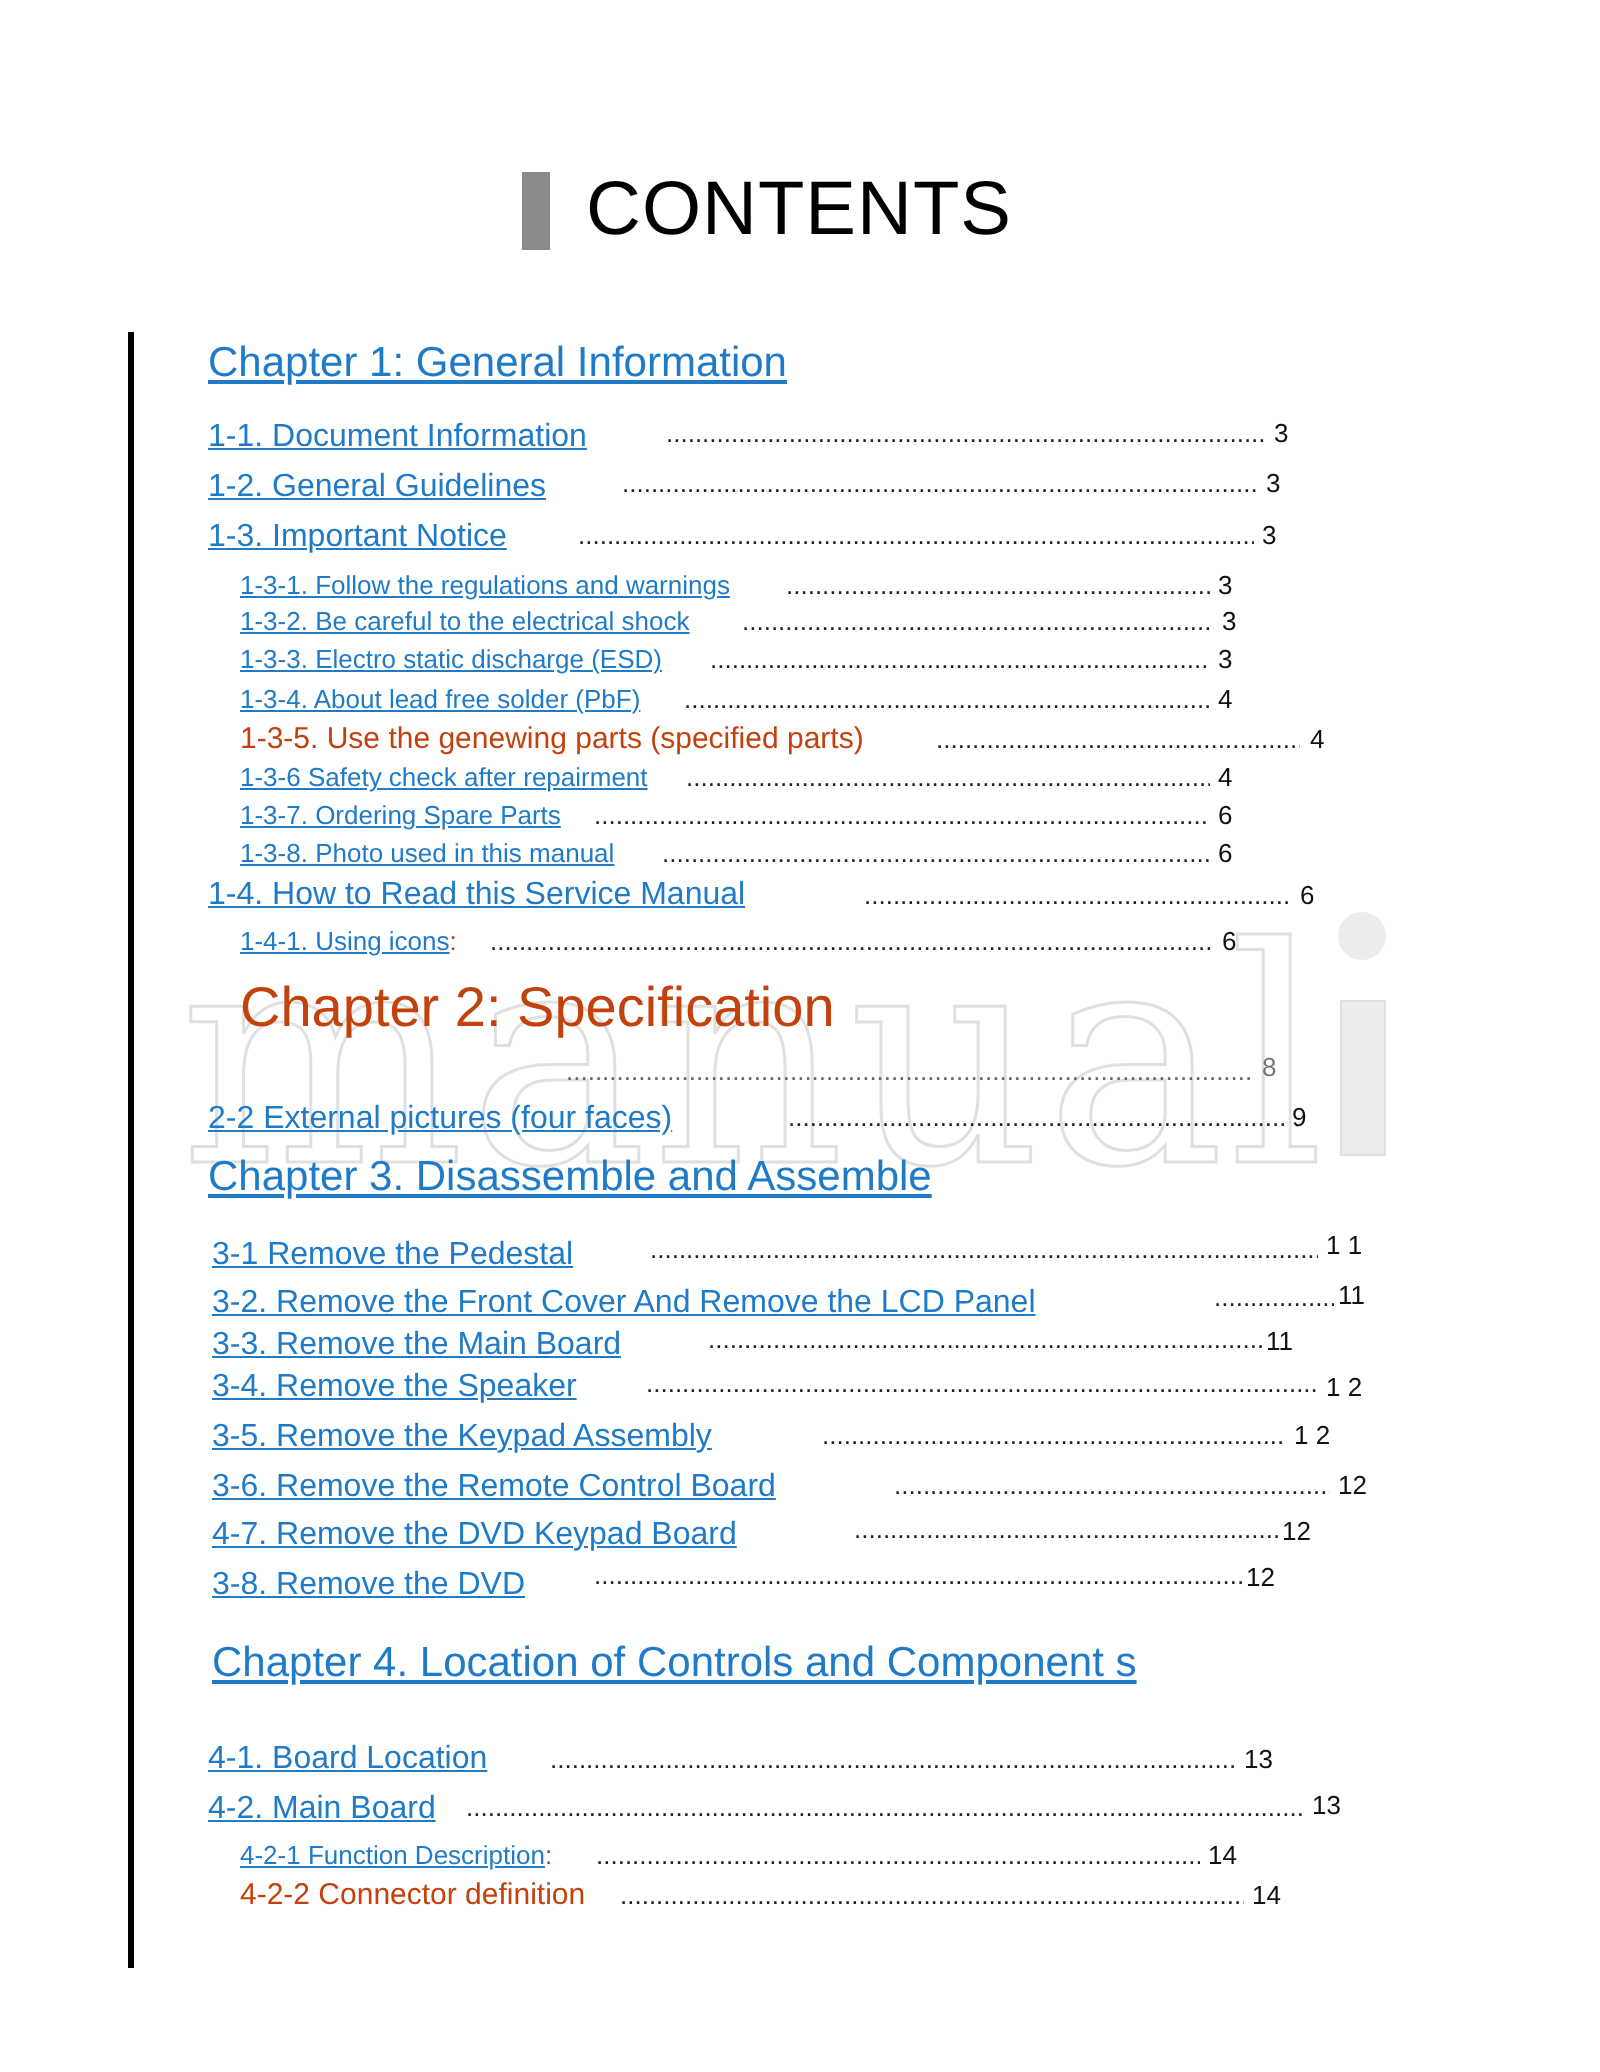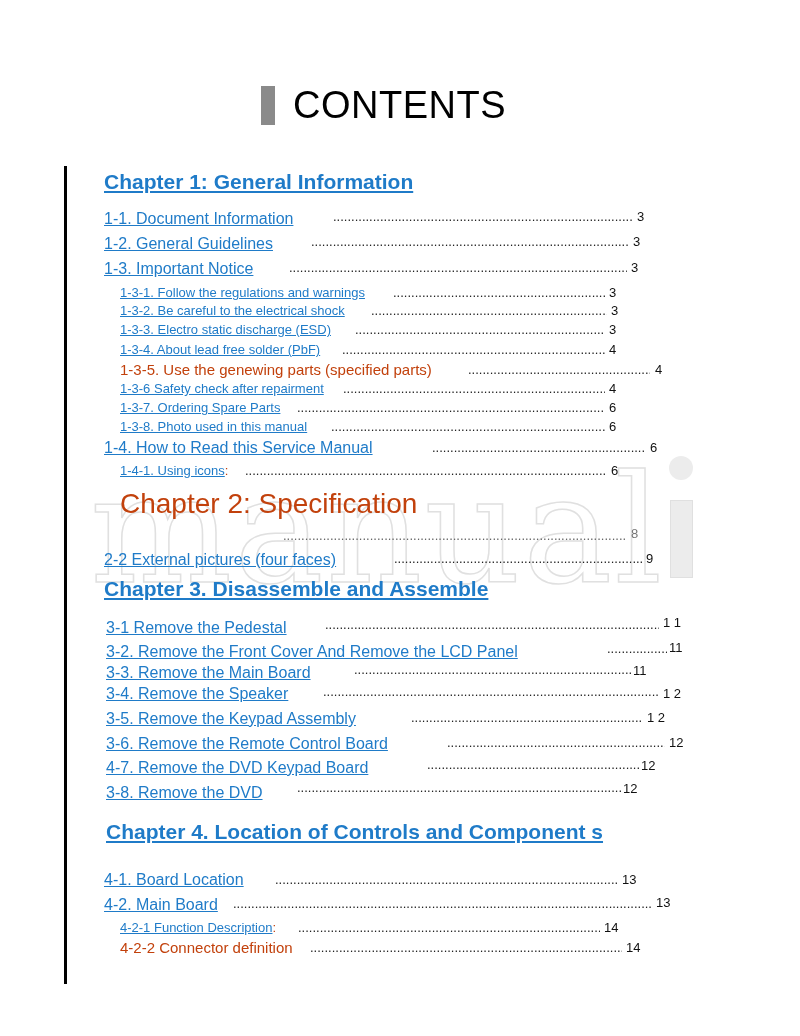--- a/index.html
+++ b/index.html
@@ -9,21 +9,21 @@
   .title { position: absolute; left: 293px; top: 82px; font-size: 38px; line-height: 46px; color: #000; letter-spacing: 0.5px; }
   .vline { position: absolute; left: 64px; top: 166px; width: 3px; height: 818px; background: #000; }
   .watermark { position: absolute; left: 90px; top: 455px; font-family: "DejaVu Serif", serif; font-size: 150px; line-height: 150px; color: transparent; -webkit-text-stroke: 1.5px #e0e0e0; letter-spacing: 2px; z-index: 0; }
   .wm-dot { position: absolute; left: 669px; top: 456px; width: 24px; height: 24px; border-radius: 50%; background: #ececec; z-index: 0; }
   .wm-stem { position: absolute; left: 670px; top: 500px; width: 21px; height: 76px; background: #ececec; border: 1px solid #e0e0e0; z-index: 0; }
   .entry { position: absolute; white-space: nowrap; z-index: 1; }
   .link { color: #1f7bc8; text-decoration: underline; text-decoration-color: #1f7bc8; }
   .plain { color: #c2410c; }
   .dots { position: absolute; white-space: nowrap; overflow: hidden; color: #222; z-index: 1; letter-spacing: 0px; }
   .pg { position: absolute; white-space: nowrap; color: #111; z-index: 1; }
-  .ch { font-size: 21px; font-weight: bold; }
+  .ch { font-size: 21px; }
   .l1 { font-size: 16px; }
   .l2 { font-size: 13px; }
   .l2b { font-size: 15px; }
 </style>
 </head>
 <body>
 
 <div class="page">
   <div class="title-bar"></div>
   <div class="title">CONTENTS</div>

